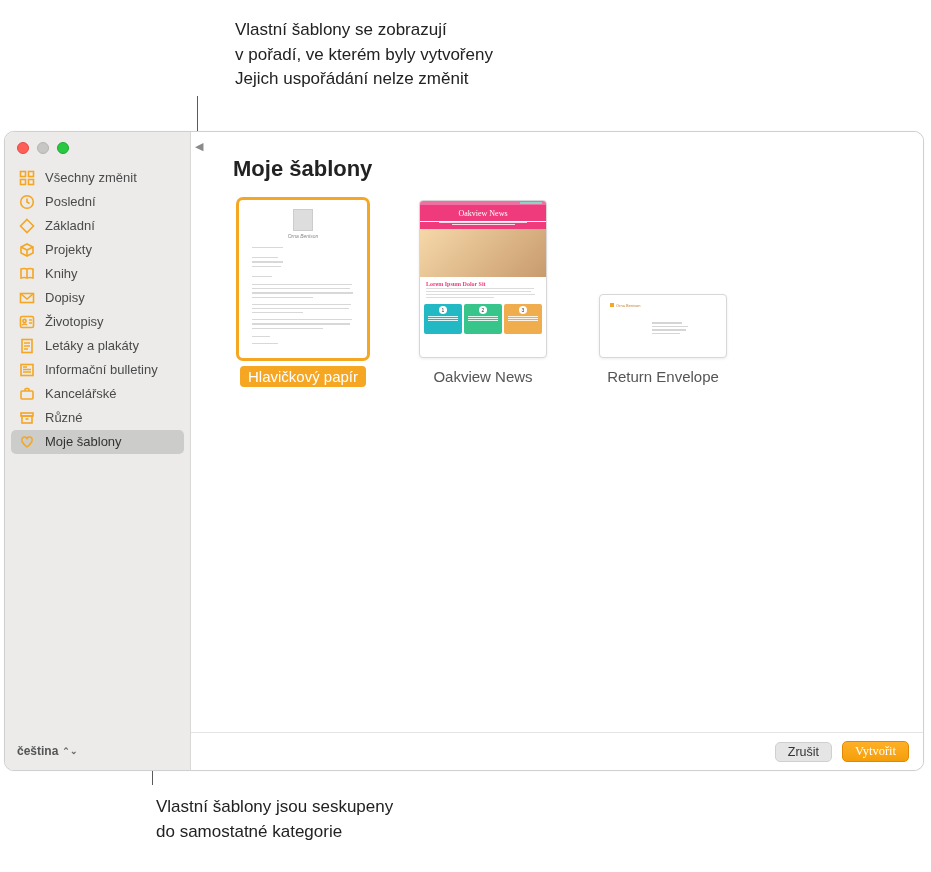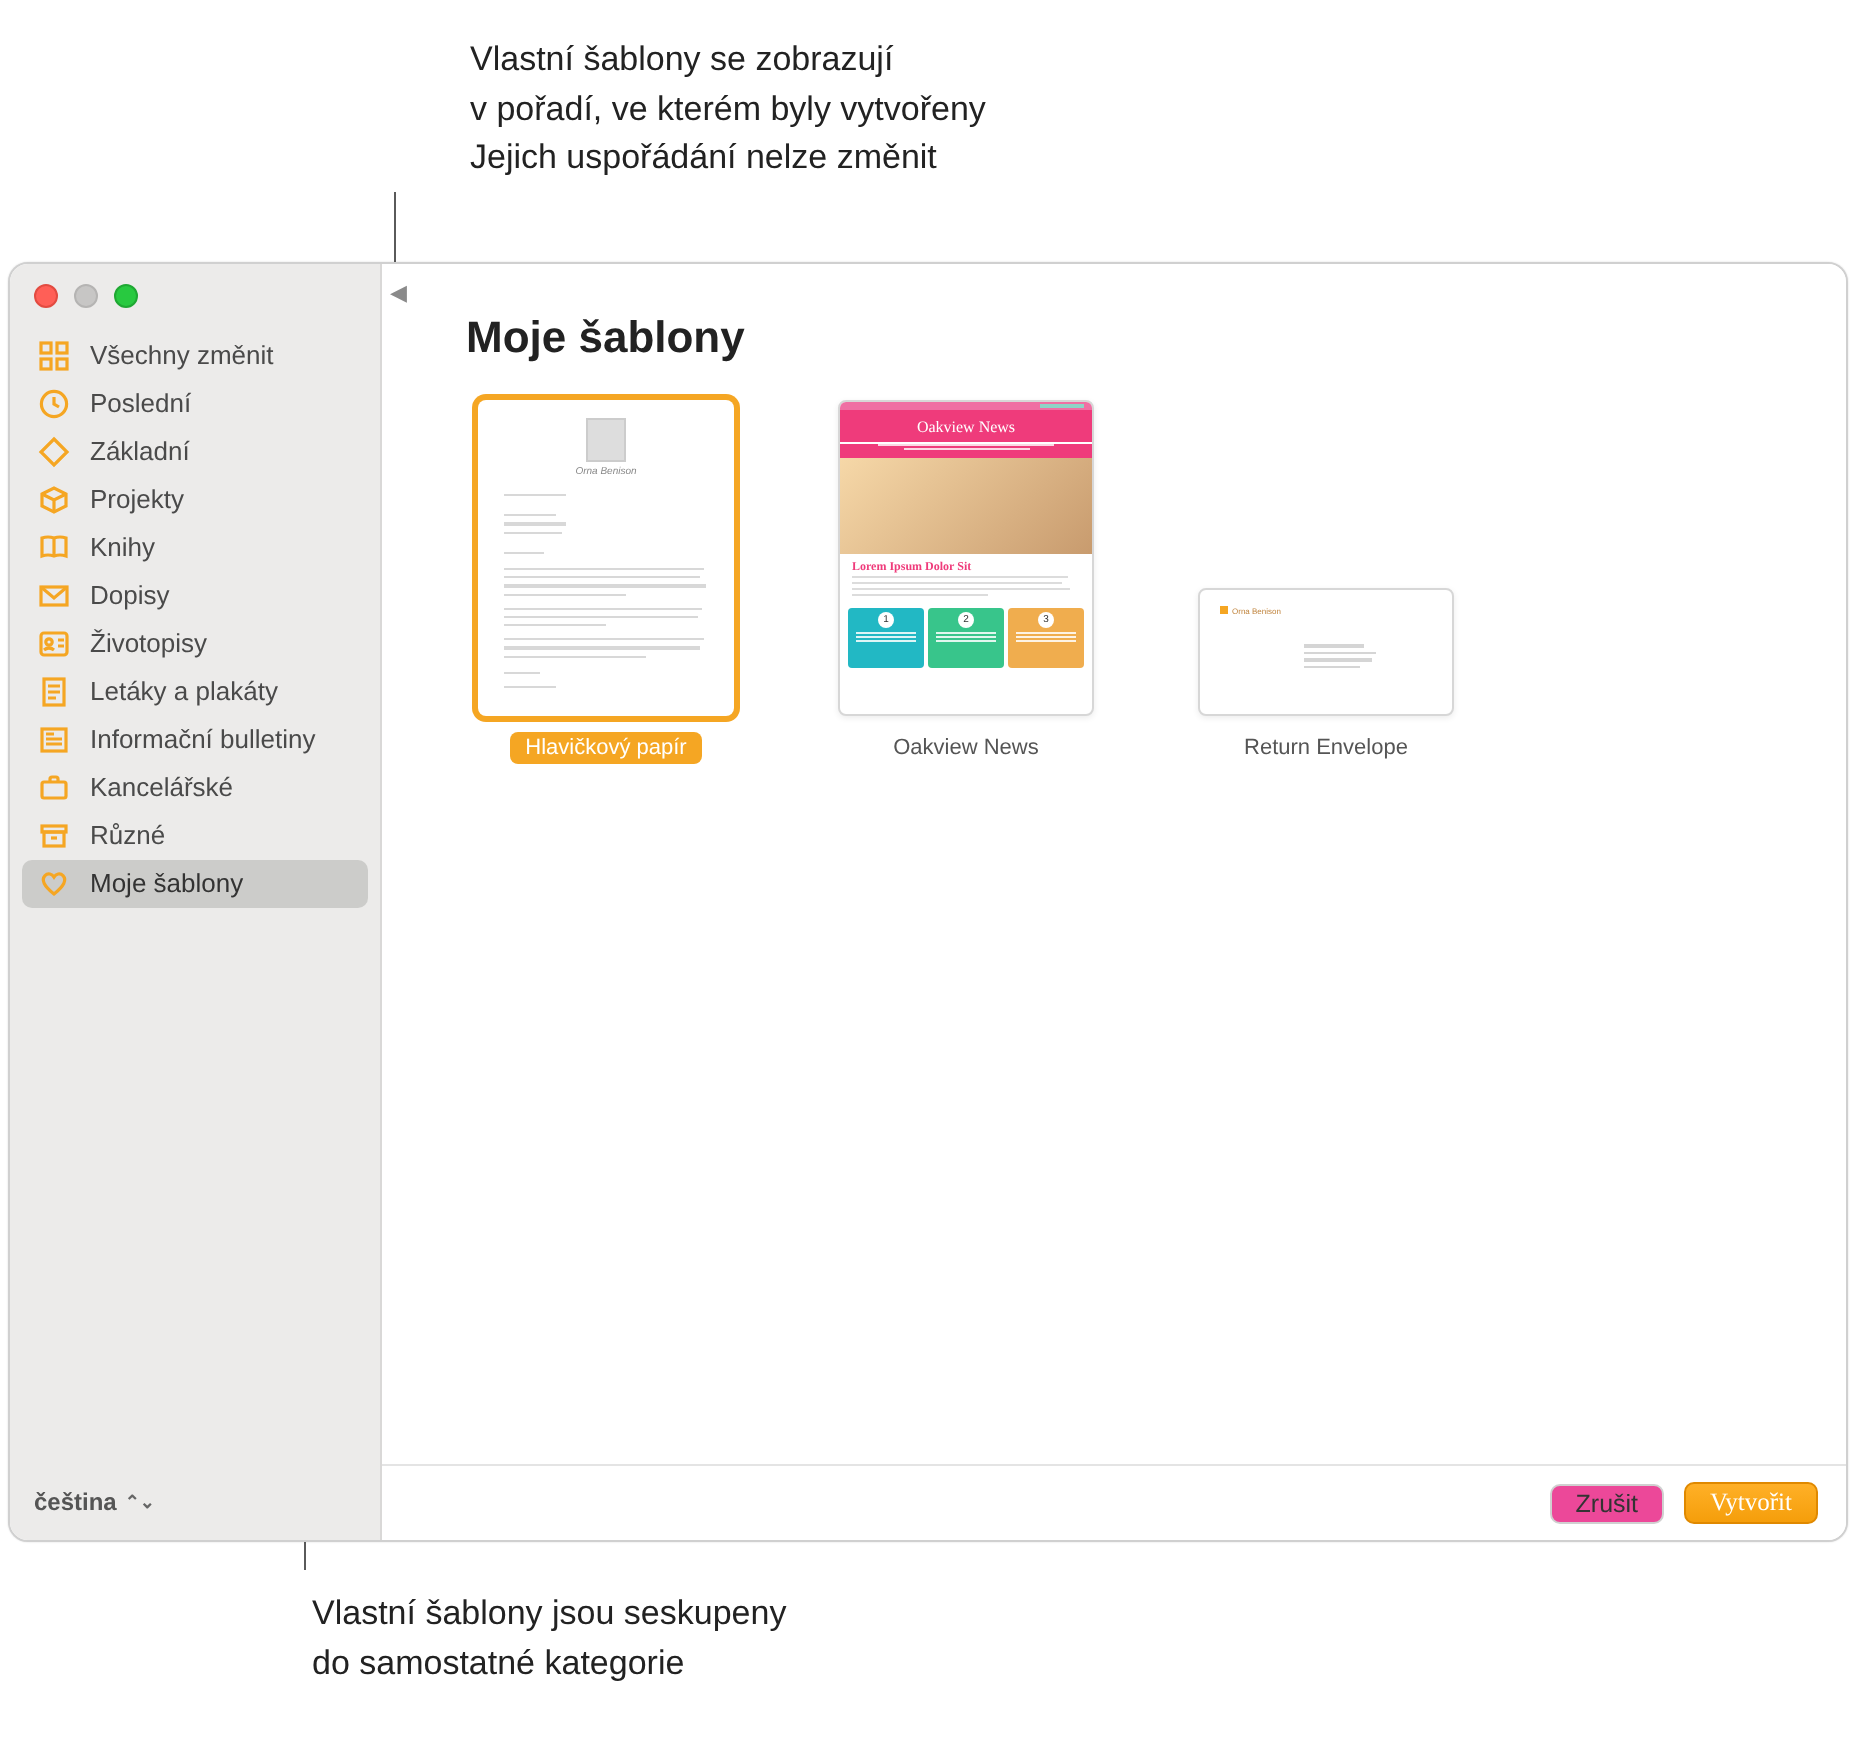--- a/index.html
+++ b/index.html
@@ -130,21 +130,21 @@
     border-radius:4px;
     box-shadow: 0 1px 3px rgba(0,0,0,0.08);
     position:relative;
     overflow:hidden;
   }
   .thumb.portrait { height: 158px; }
   .thumb.envelope { height: 64px; margin-top:94px; }
   .tpl.selected .thumb { box-shadow: 0 0 0 3px #f5a623; border-color:transparent; }
   .tpl-label {
     margin-top:8px;
-    font-size:11px;
+    font-size:15px;
     color:#555;
     text-align:right;
     padding:2px 8px;
     border-radius:4px;
   }
   .tpl.selected .tpl-label { background:#f5a623; color:#fff; }
 
   
   .thumb1 .th-head { display:flex; flex-direction:column; align-items:center; padding-top:8px; }
   .thumb1 .th-photo { width:20px; height:22px; background:#ddd; border:1px solid #ccc; }
@@ -180,21 +180,21 @@
     border-top:1px solid #e4e4e4;
     padding: 8px 14px;
     display:flex; justify-content:flex-end; gap:10px;
     align-items:center;
   }
   .btn {
     font-size:12.5px;
     padding: 2px 12px;
     border-radius:5px;
     border:1px solid #d0d0d0;
-    background:#ec4899;
+    background:#e5e5e5;
     color:#333;
     cursor:pointer;
   }
   .btn.primary {
     background: linear-gradient(#ffb027,#f59e0b);
     border-color:#e08900;
     color:#fff;
     font-family:Liberation Serif, serif;
   }
 </style>

